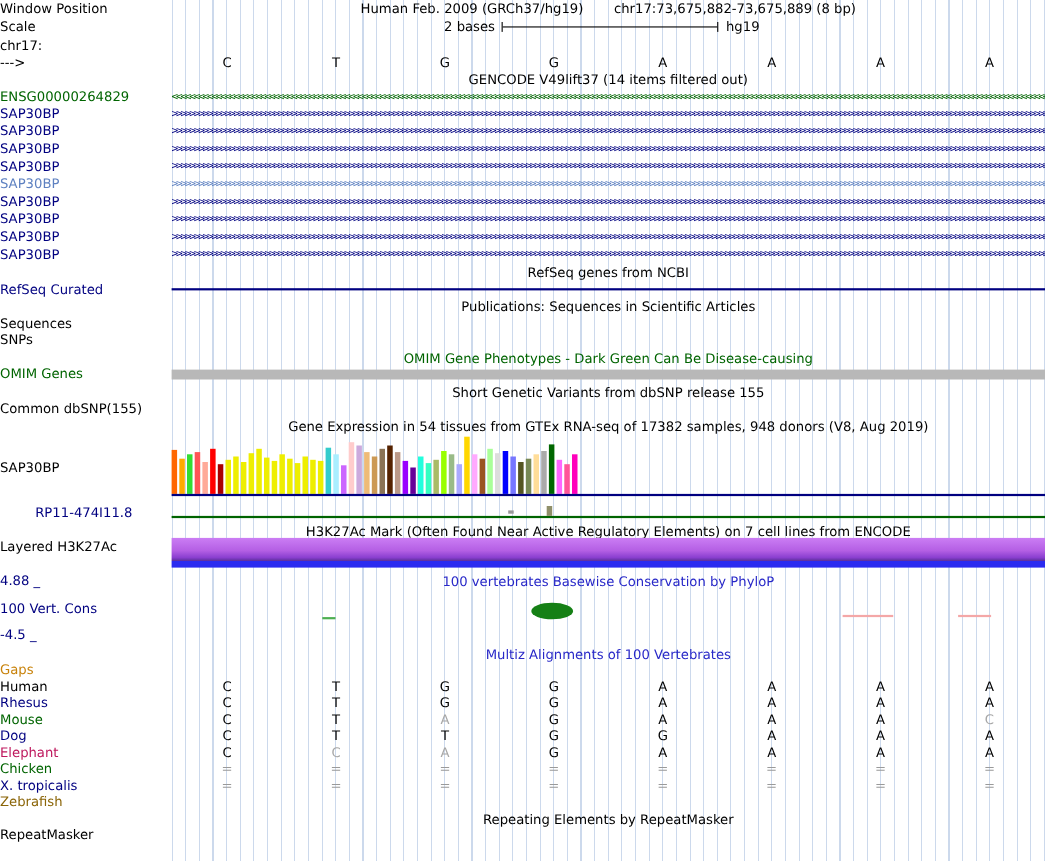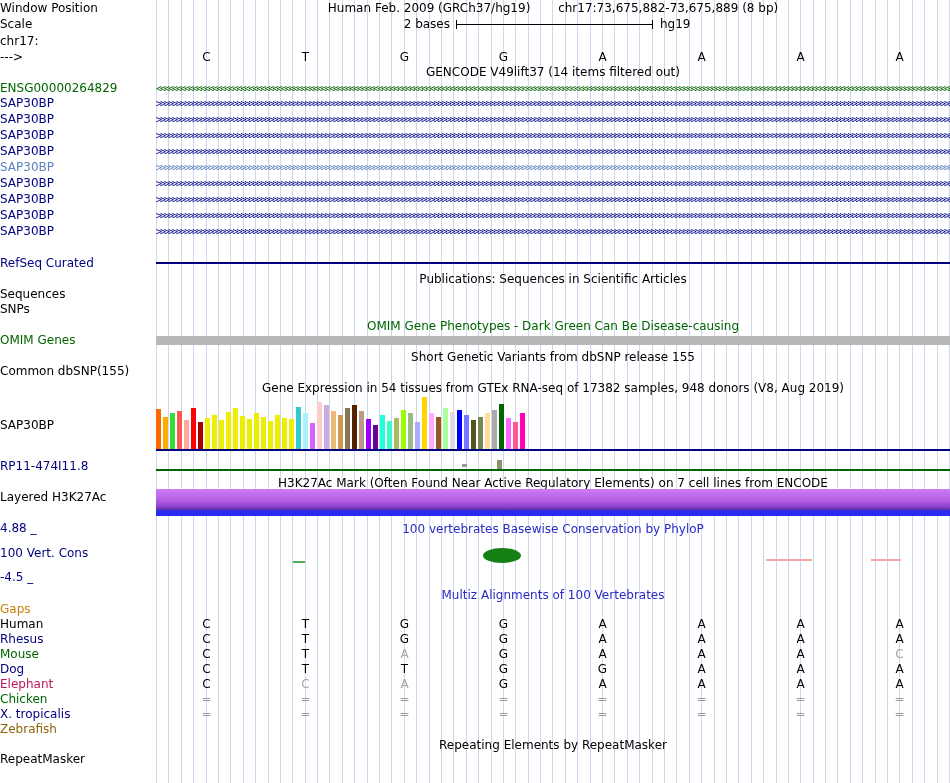--- a/index.html
+++ b/index.html
@@ -84,20 +84,21 @@
   <div class="fillrow" style="top: 162px; color: rgb(94, 129, 193);">&gt;&gt;&gt;&gt;&gt;&gt;&gt;&gt;&gt;&gt;&gt;&gt;&gt;&gt;&gt;&gt;&gt;&gt;&gt;&gt;&gt;&gt;&gt;&gt;&gt;&gt;&gt;&gt;&gt;&gt;&gt;&gt;&gt;&gt;&gt;&gt;&gt;&gt;&gt;&gt;&gt;&gt;&gt;&gt;&gt;&gt;&gt;&gt;&gt;&gt;&gt;&gt;&gt;&gt;&gt;&gt;&gt;&gt;&gt;&gt;&gt;&gt;&gt;&gt;&gt;&gt;&gt;&gt;&gt;&gt;&gt;&gt;&gt;&gt;&gt;&gt;&gt;&gt;&gt;&gt;&gt;&gt;&gt;&gt;&gt;&gt;&gt;&gt;&gt;&gt;&gt;&gt;&gt;&gt;&gt;&gt;&gt;&gt;&gt;&gt;&gt;&gt;&gt;&gt;&gt;&gt;&gt;&gt;&gt;&gt;&gt;&gt;&gt;&gt;&gt;&gt;&gt;&gt;&gt;&gt;&gt;&gt;&gt;&gt;&gt;&gt;&gt;&gt;&gt;&gt;&gt;&gt;&gt;&gt;&gt;&gt;&gt;&gt;&gt;&gt;&gt;&gt;&gt;&gt;&gt;&gt;&gt;&gt;&gt;&gt;&gt;&gt;&gt;&gt;&gt;&gt;&gt;&gt;&gt;&gt;&gt;&gt;&gt;&gt;&gt;&gt;&gt;&gt;&gt;&gt;&gt;&gt;&gt;&gt;&gt;&gt;&gt;&gt;&gt;&gt;&gt;&gt;&gt;&gt;&gt;&gt;&gt;&gt;&gt;&gt;&gt;&gt;&gt;&gt;&gt;&gt;&gt;&gt;&gt;&gt;&gt;&gt;&gt;&gt;&gt;&gt;&gt;&gt;&gt;&gt;&gt;&gt;&gt;&gt;&gt;&gt;&gt;&gt;&gt;&gt;</div>
   <div class="lbl" style="top: 176px; color: rgb(0, 0, 128);">SAP30BP</div>
   <div class="fillrow" style="top: 178px; color: rgb(0, 0, 128);">&gt;&gt;&gt;&gt;&gt;&gt;&gt;&gt;&gt;&gt;&gt;&gt;&gt;&gt;&gt;&gt;&gt;&gt;&gt;&gt;&gt;&gt;&gt;&gt;&gt;&gt;&gt;&gt;&gt;&gt;&gt;&gt;&gt;&gt;&gt;&gt;&gt;&gt;&gt;&gt;&gt;&gt;&gt;&gt;&gt;&gt;&gt;&gt;&gt;&gt;&gt;&gt;&gt;&gt;&gt;&gt;&gt;&gt;&gt;&gt;&gt;&gt;&gt;&gt;&gt;&gt;&gt;&gt;&gt;&gt;&gt;&gt;&gt;&gt;&gt;&gt;&gt;&gt;&gt;&gt;&gt;&gt;&gt;&gt;&gt;&gt;&gt;&gt;&gt;&gt;&gt;&gt;&gt;&gt;&gt;&gt;&gt;&gt;&gt;&gt;&gt;&gt;&gt;&gt;&gt;&gt;&gt;&gt;&gt;&gt;&gt;&gt;&gt;&gt;&gt;&gt;&gt;&gt;&gt;&gt;&gt;&gt;&gt;&gt;&gt;&gt;&gt;&gt;&gt;&gt;&gt;&gt;&gt;&gt;&gt;&gt;&gt;&gt;&gt;&gt;&gt;&gt;&gt;&gt;&gt;&gt;&gt;&gt;&gt;&gt;&gt;&gt;&gt;&gt;&gt;&gt;&gt;&gt;&gt;&gt;&gt;&gt;&gt;&gt;&gt;&gt;&gt;&gt;&gt;&gt;&gt;&gt;&gt;&gt;&gt;&gt;&gt;&gt;&gt;&gt;&gt;&gt;&gt;&gt;&gt;&gt;&gt;&gt;&gt;&gt;&gt;&gt;&gt;&gt;&gt;&gt;&gt;&gt;&gt;&gt;&gt;&gt;&gt;&gt;&gt;&gt;&gt;&gt;&gt;&gt;&gt;&gt;&gt;&gt;&gt;&gt;&gt;&gt;&gt;&gt;</div>
   <div class="lbl" style="top: 192px; color: rgb(0, 0, 128);">SAP30BP</div>
   <div class="fillrow" style="top: 194px; color: rgb(0, 0, 128);">&gt;&gt;&gt;&gt;&gt;&gt;&gt;&gt;&gt;&gt;&gt;&gt;&gt;&gt;&gt;&gt;&gt;&gt;&gt;&gt;&gt;&gt;&gt;&gt;&gt;&gt;&gt;&gt;&gt;&gt;&gt;&gt;&gt;&gt;&gt;&gt;&gt;&gt;&gt;&gt;&gt;&gt;&gt;&gt;&gt;&gt;&gt;&gt;&gt;&gt;&gt;&gt;&gt;&gt;&gt;&gt;&gt;&gt;&gt;&gt;&gt;&gt;&gt;&gt;&gt;&gt;&gt;&gt;&gt;&gt;&gt;&gt;&gt;&gt;&gt;&gt;&gt;&gt;&gt;&gt;&gt;&gt;&gt;&gt;&gt;&gt;&gt;&gt;&gt;&gt;&gt;&gt;&gt;&gt;&gt;&gt;&gt;&gt;&gt;&gt;&gt;&gt;&gt;&gt;&gt;&gt;&gt;&gt;&gt;&gt;&gt;&gt;&gt;&gt;&gt;&gt;&gt;&gt;&gt;&gt;&gt;&gt;&gt;&gt;&gt;&gt;&gt;&gt;&gt;&gt;&gt;&gt;&gt;&gt;&gt;&gt;&gt;&gt;&gt;&gt;&gt;&gt;&gt;&gt;&gt;&gt;&gt;&gt;&gt;&gt;&gt;&gt;&gt;&gt;&gt;&gt;&gt;&gt;&gt;&gt;&gt;&gt;&gt;&gt;&gt;&gt;&gt;&gt;&gt;&gt;&gt;&gt;&gt;&gt;&gt;&gt;&gt;&gt;&gt;&gt;&gt;&gt;&gt;&gt;&gt;&gt;&gt;&gt;&gt;&gt;&gt;&gt;&gt;&gt;&gt;&gt;&gt;&gt;&gt;&gt;&gt;&gt;&gt;&gt;&gt;&gt;&gt;&gt;&gt;&gt;&gt;&gt;&gt;&gt;&gt;&gt;&gt;&gt;&gt;&gt;</div>
   <div class="lbl" style="top: 208px; color: rgb(0, 0, 128);">SAP30BP</div>
   <div class="fillrow" style="top: 210px; color: rgb(0, 0, 128);">&gt;&gt;&gt;&gt;&gt;&gt;&gt;&gt;&gt;&gt;&gt;&gt;&gt;&gt;&gt;&gt;&gt;&gt;&gt;&gt;&gt;&gt;&gt;&gt;&gt;&gt;&gt;&gt;&gt;&gt;&gt;&gt;&gt;&gt;&gt;&gt;&gt;&gt;&gt;&gt;&gt;&gt;&gt;&gt;&gt;&gt;&gt;&gt;&gt;&gt;&gt;&gt;&gt;&gt;&gt;&gt;&gt;&gt;&gt;&gt;&gt;&gt;&gt;&gt;&gt;&gt;&gt;&gt;&gt;&gt;&gt;&gt;&gt;&gt;&gt;&gt;&gt;&gt;&gt;&gt;&gt;&gt;&gt;&gt;&gt;&gt;&gt;&gt;&gt;&gt;&gt;&gt;&gt;&gt;&gt;&gt;&gt;&gt;&gt;&gt;&gt;&gt;&gt;&gt;&gt;&gt;&gt;&gt;&gt;&gt;&gt;&gt;&gt;&gt;&gt;&gt;&gt;&gt;&gt;&gt;&gt;&gt;&gt;&gt;&gt;&gt;&gt;&gt;&gt;&gt;&gt;&gt;&gt;&gt;&gt;&gt;&gt;&gt;&gt;&gt;&gt;&gt;&gt;&gt;&gt;&gt;&gt;&gt;&gt;&gt;&gt;&gt;&gt;&gt;&gt;&gt;&gt;&gt;&gt;&gt;&gt;&gt;&gt;&gt;&gt;&gt;&gt;&gt;&gt;&gt;&gt;&gt;&gt;&gt;&gt;&gt;&gt;&gt;&gt;&gt;&gt;&gt;&gt;&gt;&gt;&gt;&gt;&gt;&gt;&gt;&gt;&gt;&gt;&gt;&gt;&gt;&gt;&gt;&gt;&gt;&gt;&gt;&gt;&gt;&gt;&gt;&gt;&gt;&gt;&gt;&gt;&gt;&gt;&gt;&gt;&gt;&gt;&gt;&gt;&gt;</div>
   <div class="lbl" style="top: 224px; color: rgb(0, 0, 128);">SAP30BP</div>
   <div class="fillrow" style="top: 226px; color: rgb(0, 0, 128);">&gt;&gt;&gt;&gt;&gt;&gt;&gt;&gt;&gt;&gt;&gt;&gt;&gt;&gt;&gt;&gt;&gt;&gt;&gt;&gt;&gt;&gt;&gt;&gt;&gt;&gt;&gt;&gt;&gt;&gt;&gt;&gt;&gt;&gt;&gt;&gt;&gt;&gt;&gt;&gt;&gt;&gt;&gt;&gt;&gt;&gt;&gt;&gt;&gt;&gt;&gt;&gt;&gt;&gt;&gt;&gt;&gt;&gt;&gt;&gt;&gt;&gt;&gt;&gt;&gt;&gt;&gt;&gt;&gt;&gt;&gt;&gt;&gt;&gt;&gt;&gt;&gt;&gt;&gt;&gt;&gt;&gt;&gt;&gt;&gt;&gt;&gt;&gt;&gt;&gt;&gt;&gt;&gt;&gt;&gt;&gt;&gt;&gt;&gt;&gt;&gt;&gt;&gt;&gt;&gt;&gt;&gt;&gt;&gt;&gt;&gt;&gt;&gt;&gt;&gt;&gt;&gt;&gt;&gt;&gt;&gt;&gt;&gt;&gt;&gt;&gt;&gt;&gt;&gt;&gt;&gt;&gt;&gt;&gt;&gt;&gt;&gt;&gt;&gt;&gt;&gt;&gt;&gt;&gt;&gt;&gt;&gt;&gt;&gt;&gt;&gt;&gt;&gt;&gt;&gt;&gt;&gt;&gt;&gt;&gt;&gt;&gt;&gt;&gt;&gt;&gt;&gt;&gt;&gt;&gt;&gt;&gt;&gt;&gt;&gt;&gt;&gt;&gt;&gt;&gt;&gt;&gt;&gt;&gt;&gt;&gt;&gt;&gt;&gt;&gt;&gt;&gt;&gt;&gt;&gt;&gt;&gt;&gt;&gt;&gt;&gt;&gt;&gt;&gt;&gt;&gt;&gt;&gt;&gt;&gt;&gt;&gt;&gt;&gt;&gt;&gt;&gt;&gt;&gt;&gt;</div>
 
+  <div class="ctitle" style="top:241px">RefSeq genes from NCBI</div>
   <div class="lbl" style="top:256px;color:#000080">RefSeq Curated</div>
   <div class="hline" style="top:262px;height:2px;background:#000080"></div>
 
   <div class="ctitle" style="top:272px">Publications: Sequences in Scientific Articles</div>
   <div class="lbl" style="top:287px">Sequences</div>
   <div class="lbl" style="top:302px">SNPs</div>
 
   <div class="ctitle" style="top: 319px; color: rgb(0, 100, 0);">OMIM Gene Phenotypes - Dark Green Can Be Disease-causing</div>
   <div class="lbl" style="top: 333px; color: rgb(0, 100, 0);">OMIM Genes</div>
   <div class="hline" style="top:336px;height:9px;background:#b8b8b8"></div>
@@ -157,21 +158,21 @@
       <div class="gtex-bar" style="background: rgb(119, 136, 85); height: 32px;"></div>
       <div class="gtex-bar" style="background: rgb(255, 221, 153); height: 36px;"></div>
       <div class="gtex-bar" style="background: rgb(170, 170, 170); height: 39px;"></div>
       <div class="gtex-bar" style="background: rgb(0, 102, 0); height: 45px;"></div>
       <div class="gtex-bar" style="background: rgb(255, 102, 255); height: 31px;"></div>
       <div class="gtex-bar" style="background: rgb(255, 85, 153); height: 27px;"></div>
       <div class="gtex-bar" style="background: rgb(255, 0, 187); height: 36px;"></div>
     </div>
   <div class="hline" style="top:449px;height:2px;background:#000080"></div>
 
-  <div class="lbl" style="top: 459px; color: rgb(0, 0, 128);">RP11-474I11.8</div>
+  <div class="lbl" style="top: 459px; color: rgb(0, 0, 128); padding-left: 32px;">RP11-474I11.8</div>
   <div class="hline" style="top:469px;height:2px;background:#006400"></div>
 
   <div class="ctitle" style="top:476px">H3K27Ac Mark (Often Found Near Active Regulatory Elements) on 7 cell lines from ENCODE</div>
   <div class="lbl" style="top:490px">Layered H3K27Ac</div>
   <div class="h3k-bar"></div>
   <div class="h3k-blue"></div>
 
   <div class="lbl" style="top: 521px; color: rgb(0, 0, 128);">4.88 _</div>
   <div class="ctitle" style="top: 522px; color: rgb(40, 40, 200);">100 vertebrates Basewise Conservation by PhyloP</div>
   <div class="lbl" style="top: 546px; color: rgb(0, 0, 128);">100 Vert. Cons</div>

